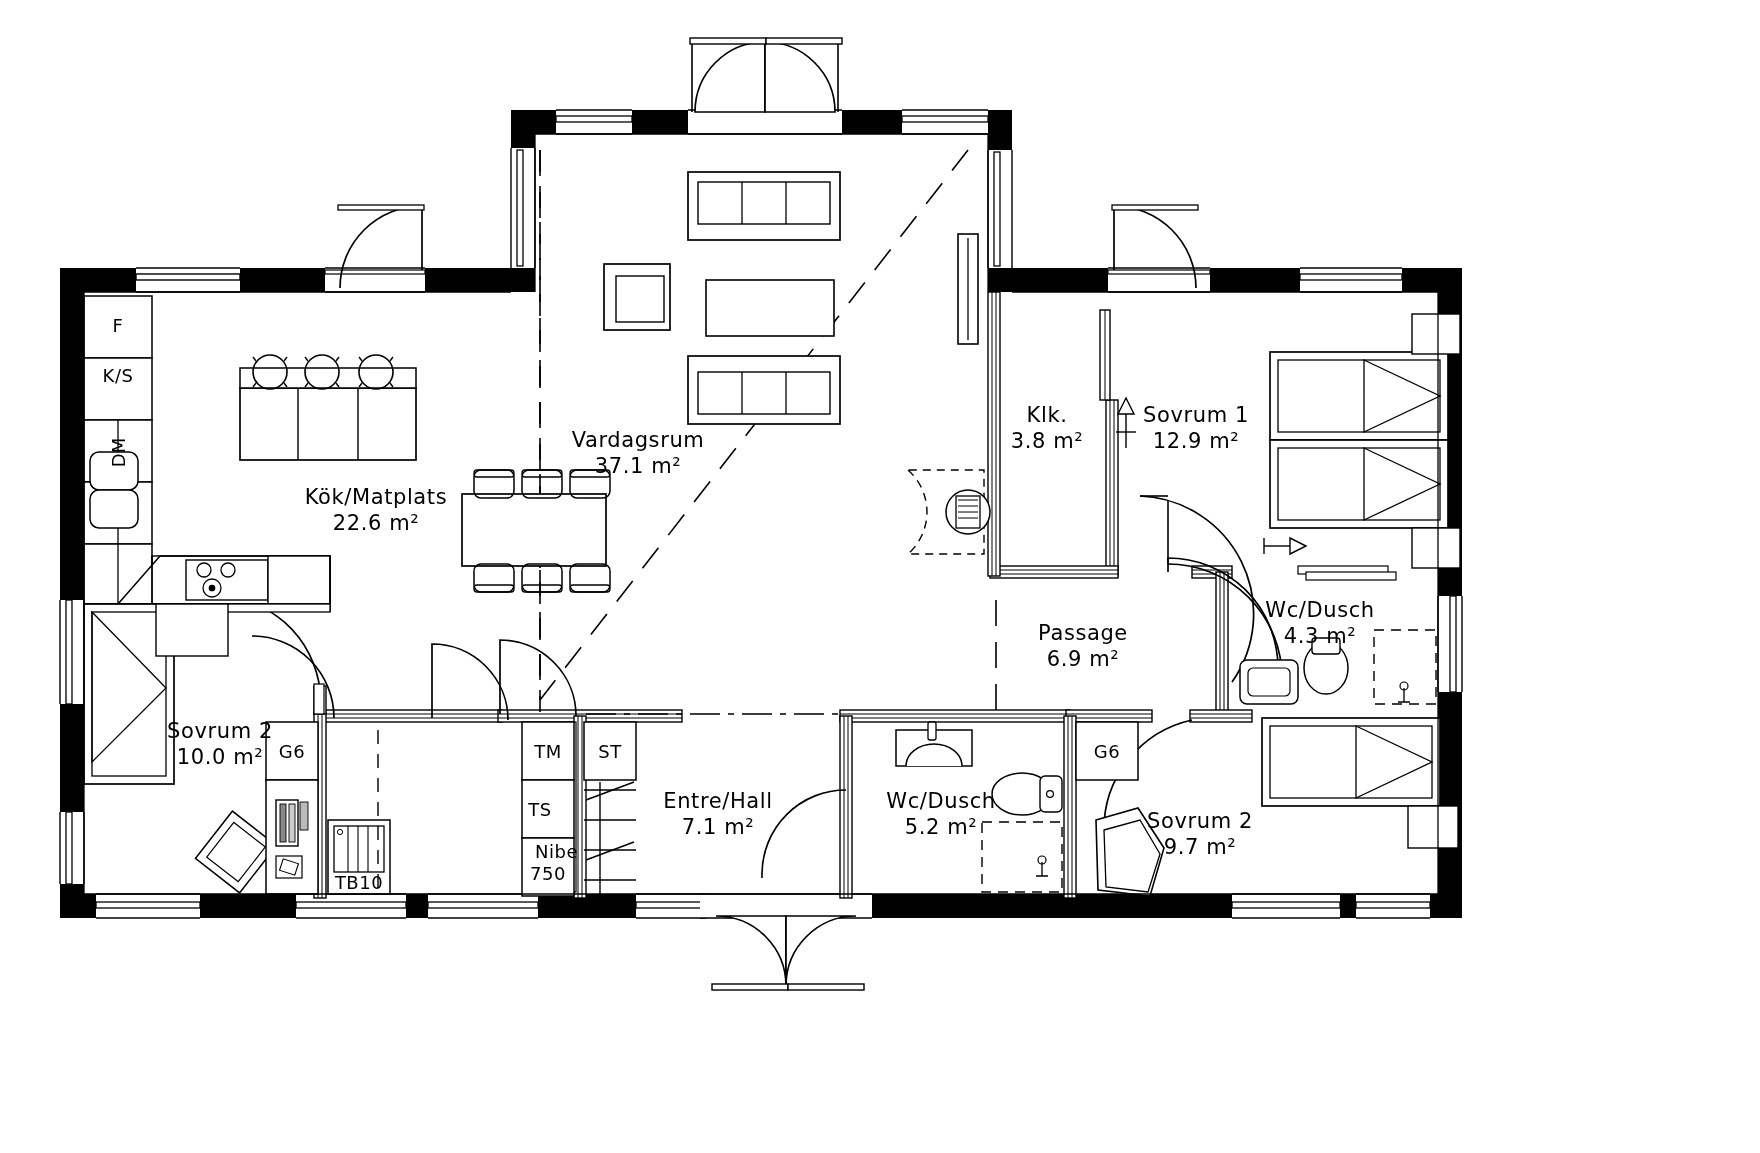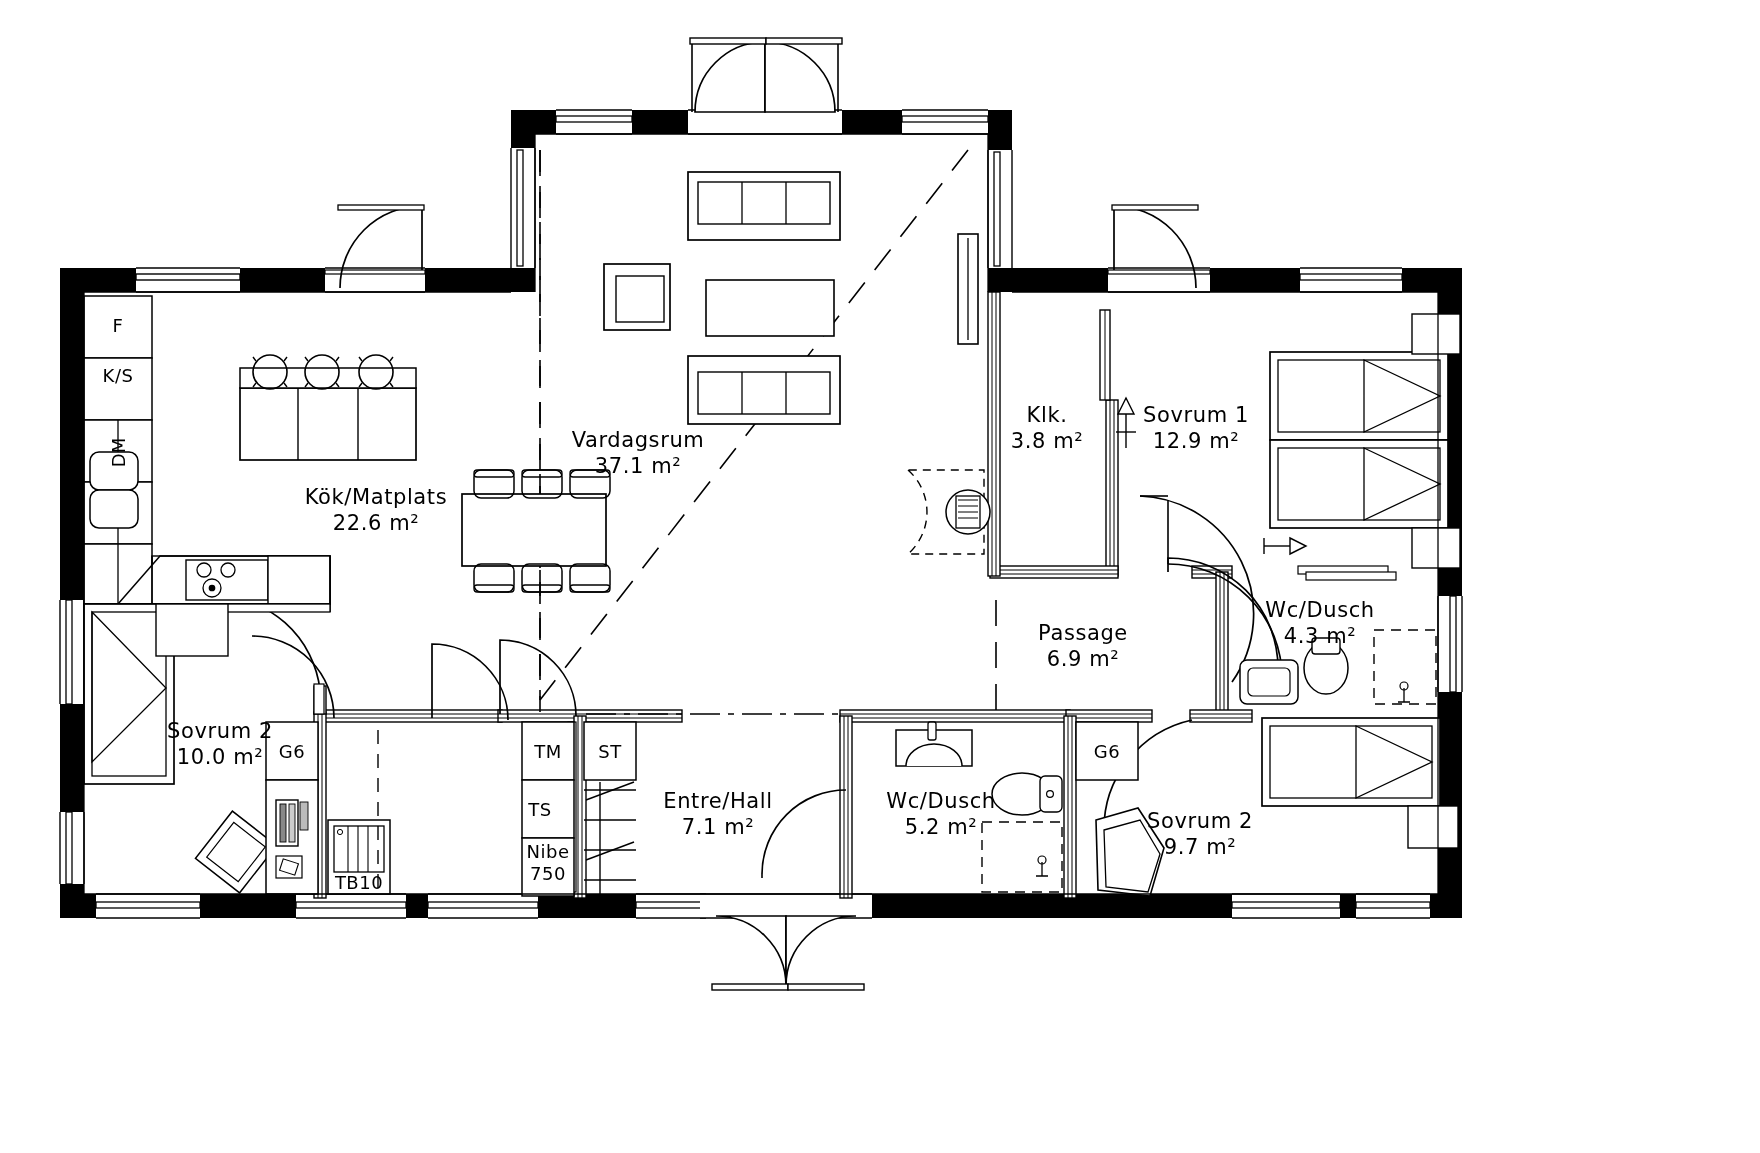--- a/index.html
+++ b/index.html
@@ -569,20 +569,20 @@
   <span class="a">10.0 m²</span>
 </div>
 
 <div class="tag" style="left:84px;top:315px;width:68px;">F</div>
 <div class="tag" style="left:84px;top:365px;width:68px;">K/S</div>
 <div class="vtag" style="left:100px;top:442px;width:36px;text-align:center;">DM</div>
 
 <div class="tag" style="left:522px;top:741px;width:52px;">TM</div>
 <div class="tag" style="left:584px;top:741px;width:52px;">ST</div>
 <div class="tag" style="left:522px;top:799px;width:36px;">TS</div>
-<div class="tag" style="left:518px;top:841px;width:60px;">Nibe</div>
+<div class="tag" style="left:518px;top:841px;width:60px;text-align:right;">Nibe</div>
 <div class="tag" style="left:518px;top:863px;width:60px;">750</div>
 <div class="tag" style="left:328px;top:872px;width:62px;">TB10</div>
 
 <div class="tag" style="left:266px;top:741px;width:52px;">G6</div>
 <div class="tag" style="left:1076px;top:741px;width:62px;">G6</div>
 
 </div>
 
 </body></html>

